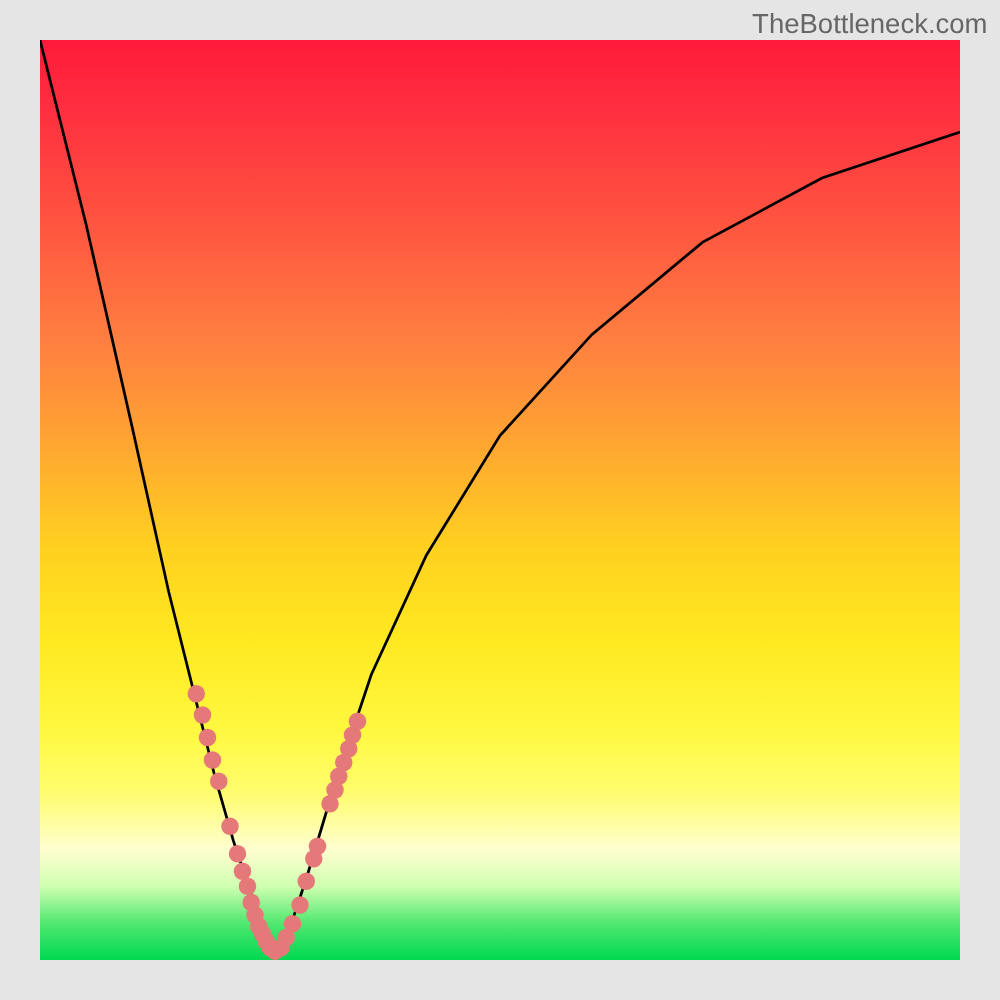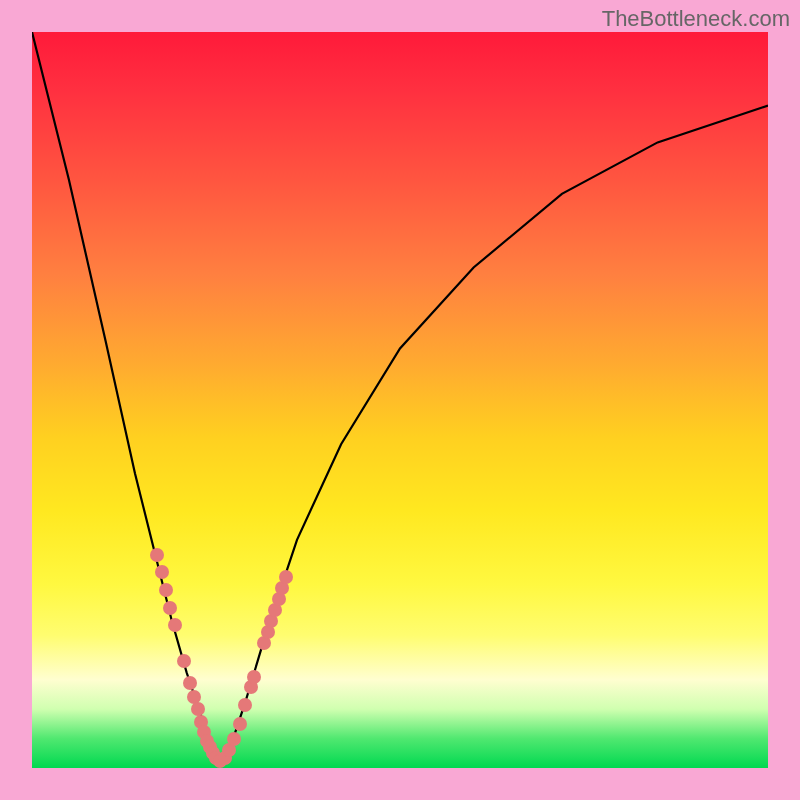--- a/index.html
+++ b/index.html
@@ -1,17 +1,17 @@
 <!DOCTYPE html>
 <html><head>
   <meta charset="utf-8">
   <style>
     * { margin: 0; padding: 0; box-sizing: border-box; }
     body { width: 800px; height: 800px; overflow: hidden; background: #000; font-family: Arial, sans-serif; }
-    .container { width: 800px; height: 800px; position: relative; background: #f9a8d4; }
+    .container { width: 800px; height: 800px; position: relative; background: #e5e5e5; }
     .plot-area {
       position: absolute;
       left: 32px;
       top: 32px;
       width: 736px;
       height: 736px;
       background: linear-gradient(to bottom,
         #ff1a3a 0%,
         #ff3040 8%,
         #ff5540 20%,

